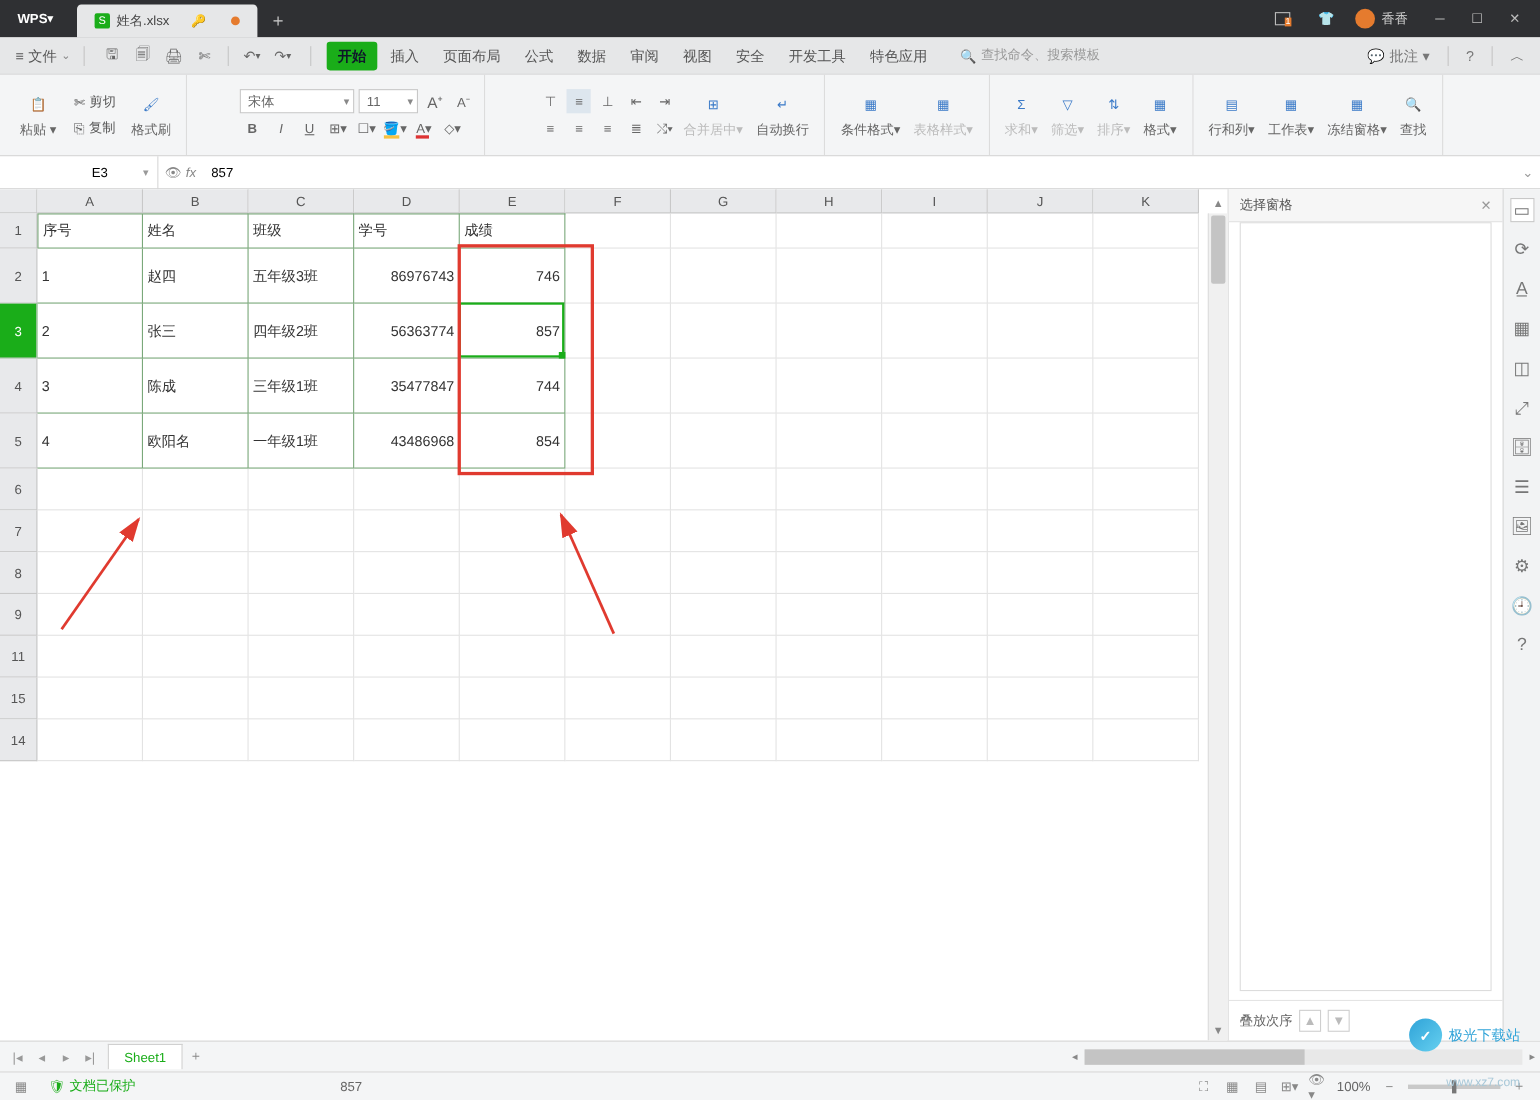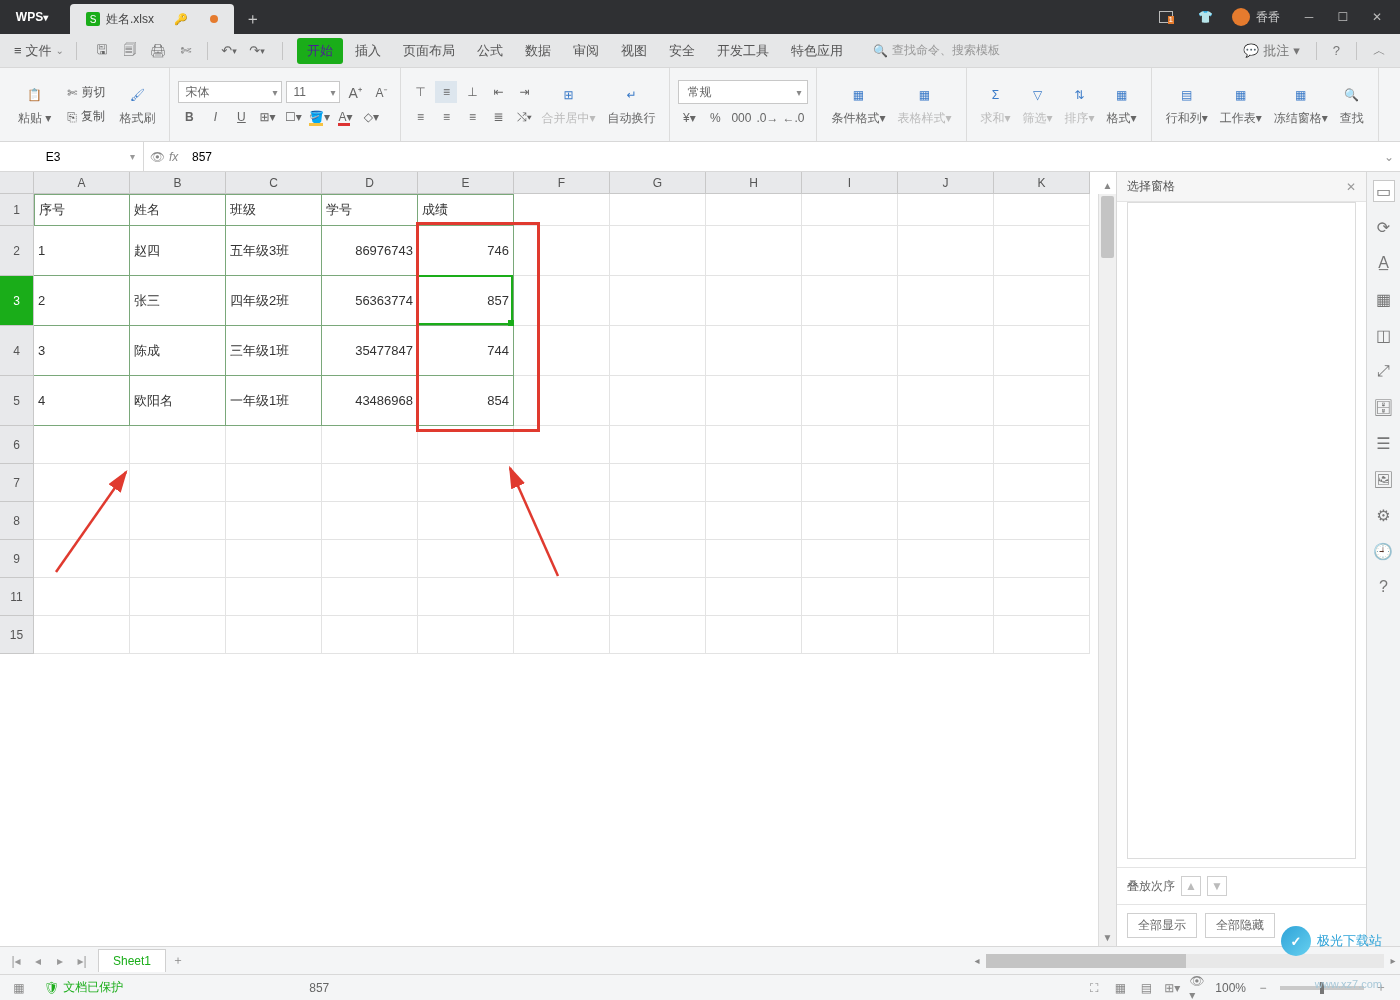--- a/index.html
+++ b/index.html
@@ -21,44 +21,44 @@
 .win-controls{display:flex;}
 .win-btn{width:34px;height:28px;display:flex;align-items:center;justify-content:center;cursor:pointer;color:#bbb;}
 
 .menubar{height:34px;background:#e6e7e8;display:flex;align-items:center;font-size:13px;color:#555;padding:0 8px;gap:2px;border-bottom:1px solid #d8d8d8;}
 .menu-file{display:flex;align-items:center;gap:4px;padding:0 6px;cursor:pointer;}
 .menu-icon-row{display:flex;align-items:center;gap:6px;padding:0 8px;}
 .mi{width:22px;height:22px;display:flex;align-items:center;justify-content:center;cursor:pointer;color:#666;}
 .sep{width:1px;height:18px;background:#c5c5c5;margin:0 4px;}
 .menu-tabs{display:flex;align-items:center;gap:2px;margin-left:8px;}
 .menu-tab{padding:4px 10px;cursor:pointer;color:#555;border-radius:3px;}
-.menu-tab.active{background:#1aad19;color:#4c1d95;}
+.menu-tab.active{background:#1aad19;color:#0f172a;font-weight:bold;}
 .menu-search{display:flex;align-items:center;gap:4px;margin-left:18px;color:#999;font-size:12px;}
 .menu-right{margin-left:auto;display:flex;align-items:center;gap:6px;color:#777;}
 .menu-right .mr{padding:2px 6px;display:flex;align-items:center;gap:4px;cursor:pointer;}
 
 .ribbon{height:74px;background:#f4f5f6;border-bottom:1px solid #d8d8d8;display:flex;align-items:center;font-size:12px;color:#666;padding:0 4px;}
 .rgroup{display:flex;align-items:center;padding:0 8px;height:100%;border-right:1px solid #dcdcdc;}
 .rbtn-lg{display:flex;flex-direction:column;align-items:center;justify-content:center;gap:3px;cursor:pointer;padding:0 6px;}
 .rbtn-lg .ico{width:24px;height:24px;display:flex;align-items:center;justify-content:center;color:#3a7ac8;}
 .rbtn-sm{display:flex;align-items:center;gap:4px;cursor:pointer;padding:2px 4px;color:#555;}
-.rcol{display:flex;flex-direction:column;gap:3px;justify-content:center;}
+.rcol{display:flex;flex-direction:column;gap:3px;justify-content:center;margin-left:40px;}
 .rrow{display:flex;align-items:center;gap:4px;}
 .font-sel{height:22px;border:1px solid #c8c8c8;background:#fff;font-size:12px;padding:0 18px 0 6px;display:flex;align-items:center;cursor:pointer;position:relative;}
 .font-sel::after{content:"▾";position:absolute;right:4px;color:#888;font-size:10px;}
 .fname{width:104px;}
 .fsize{width:54px;}
 .fmt-btn{width:22px;height:22px;display:flex;align-items:center;justify-content:center;cursor:pointer;border:1px solid transparent;}
 .disabled{color:#bbb!important;}
 .num-sel{height:24px;border:1px solid #c8c8c8;background:#fff;padding:0 20px 0 8px;display:flex;align-items:center;width:130px;cursor:pointer;position:relative;}
 .num-sel::after{content:"▾";position:absolute;right:6px;color:#888;font-size:10px;}
 
 .fxbar{height:30px;border-bottom:1px solid #d8d8d8;display:flex;align-items:center;font-size:12px;color:#555;}
 .namebox{width:144px;height:30px;border-right:1px solid #d8d8d8;display:flex;align-items:center;padding:0 8px;position:relative;}
-.namebox input{border:none;outline:none;font-size:12px;width:90px;text-align:center;}
+.namebox input{border:none;outline:none;font-size:12px;width:90px;text-align:right;}
 .namebox::after{content:"▾";position:absolute;right:8px;color:#999;font-size:10px;}
 .fxico{width:40px;display:flex;align-items:center;justify-content:center;gap:4px;color:#888;}
 .fxinput{flex:1;padding:0 8px;}
 .fxinput input{border:none;outline:none;width:100%;font-size:12px;}
 .dd-btn{width:22px;display:flex;align-items:center;justify-content:center;color:#999;}
 
 .mainarea{display:flex;height:calc(100% - 34px - 34px - 74px - 30px - 28px - 26px);}
 .sheet-wrap{flex:1;position:relative;overflow:hidden;}
 .grid{position:relative;}
 .col-headers{display:flex;height:22px;}
@@ -244,34 +244,20 @@
       </div>
     </div>
     <div class="rbtn-lg disabled">
         <div class="ico">⊞</div>
         <div><span>合并居中</span>▾</div>
       </div>
     <div class="rbtn-lg">
         <div class="ico">↵</div>
         <div>自动换行</div>
       </div>
-  </div>
-  <div class="rgroup">
-    <div class="rcol">
-      <div class="num-sel">
-          <span>常规</span>
-        </div>
-      <div class="rrow">
-        <div class="fmt-btn">¥▾</div>
-        <div class="fmt-btn">%</div>
-        <div class="fmt-btn">000</div>
-        <div class="fmt-btn">.0→</div>
-        <div class="fmt-btn">←.0</div>
-      </div>
-    </div>
   </div>
   <div class="rgroup">
     <div class="rbtn-lg">
         <div class="ico">▦</div>
         <div><span>条件格式</span>▾</div>
       </div>
     <div class="rbtn-lg disabled">
         <div class="ico">▦</div>
         <div><span>表格样式</span>▾</div>
       </div>
@@ -491,20 +477,34 @@
             <div class="cell" style="width:96px;height:38px"></div>
             <div class="cell" style="width:96px;height:38px"></div>
             <div class="cell" style="width:96px;height:38px"></div>
             <div class="cell" style="width:96px;height:38px"></div>
             <div class="cell" style="width:96px;height:38px"></div>
             <div class="cell" style="width:96px;height:38px"></div>
             <div class="cell" style="width:96px;height:38px"></div>
             <div class="cell" style="width:96px;height:38px"></div>
             <div class="cell" style="width:96px;height:38px"></div>
           </div>
+          <div class="row" style="height:38px">
+            <div class="rh" style="height:38px">14</div>
+            <div class="cell" style="width:96px;height:38px"></div>
+            <div class="cell" style="width:96px;height:38px"></div>
+            <div class="cell" style="width:96px;height:38px"></div>
+            <div class="cell" style="width:96px;height:38px"></div>
+            <div class="cell" style="width:96px;height:38px"></div>
+            <div class="cell" style="width:96px;height:38px"></div>
+            <div class="cell" style="width:96px;height:38px"></div>
+            <div class="cell" style="width:96px;height:38px"></div>
+            <div class="cell" style="width:96px;height:38px"></div>
+            <div class="cell" style="width:96px;height:38px"></div>
+            <div class="cell" style="width:96px;height:38px"></div>
+          </div>
         </div>
       </div>
     <div class="sel-cell" id="selbox" style="left: 417px; top: 103px; width: 96px; height: 50px;"></div>
     <div class="red-box" id="redbox" style="left: 416px; top: 50px; width: 124px; height: 210px;"></div>
     <svg class="arrow" id="arrow1" width="1200" height="700" style="left: 0px; top: 0px;">
         <defs>
           <marker id="ah56" markerWidth="10" markerHeight="10" refX="8" refY="3" orient="auto">
             <path d="M0,0 L0,6 L9,3 z" fill="#e03a2f"></path>
           </marker>
         </defs>
@@ -531,24 +531,20 @@
         <span class="sp-close">✕</span>
       </div>
     <div class="sp-list"></div>
     <div class="sp-foot">
       <div class="sp-ord">
           <span>叠放次序</span>
         <span class="sp-arrow">▲</span>
         <span class="sp-arrow">▼</span>
       </div>
     </div>
-    <div class="sp-foot">
-      <div class="sp-btn">全部显示</div>
-      <div class="sp-btn">全部隐藏</div>
-    </div>
   </div>
 
   <div class="rail">
     <div class="rail-i active">▭</div>
     <div class="rail-i">⟳</div>
     <div class="rail-i">A̲</div>
     <div class="rail-i">▦</div>
     <div class="rail-i">◫</div>
     <div class="rail-i">⤢</div>
     <div class="rail-i">🗄</div>

